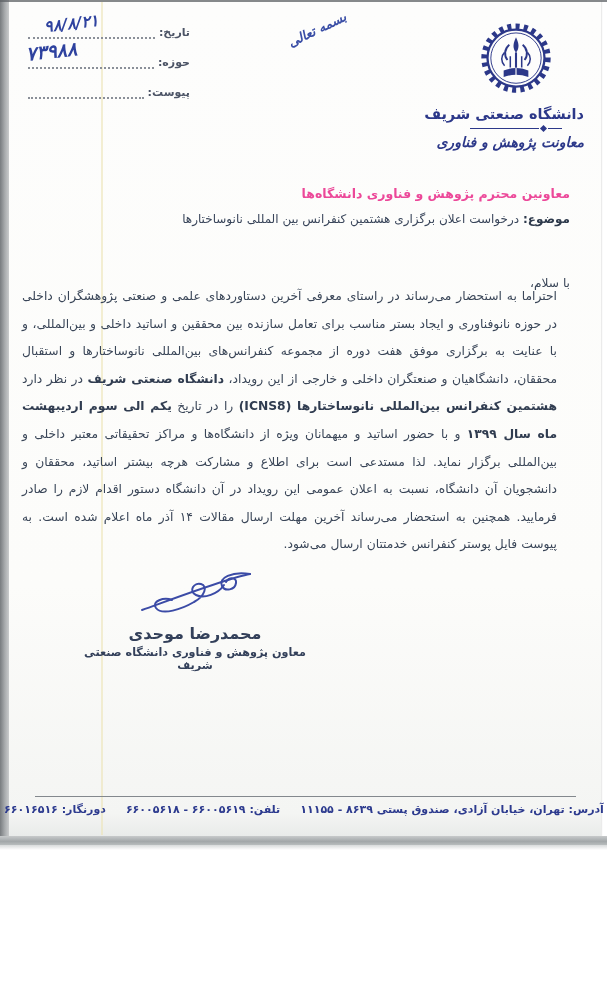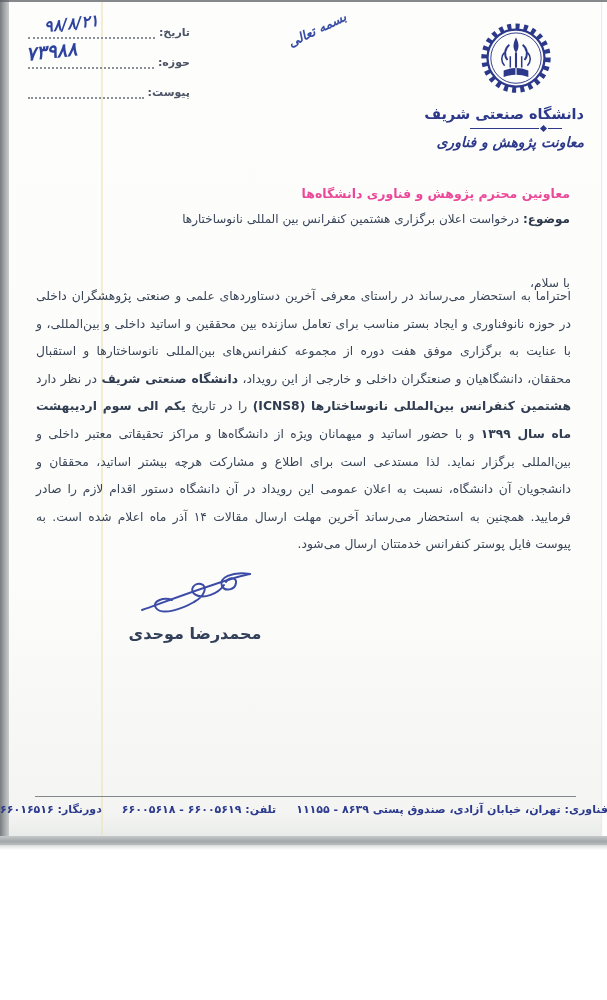--- a/index.html
+++ b/index.html
@@ -36,21 +36,21 @@
   .logo-wrap{display:inline-block;width:76px;height:80px;}
   .uni-name{font-size:14.5px;font-weight:bold;margin-top:2px;white-space:nowrap;direction:rtl;}
   .logo-div{display:flex;align-items:center;justify-content:center;margin:4px 22px 3px 22px;}
   .logo-div .bar{height:1.6px;background:#2c3889;flex:1;}
   .logo-div .diamond{width:5px;height:5px;background:#2c3889;transform:rotate(45deg);margin:0 2px;}
   .dept-name{font-size:14px;font-weight:bold;white-space:nowrap;direction:rtl;font-style:italic;}
   .recipient{position:absolute;right:37px;top:186px;font-size:12.5px;font-weight:bold;color:#ec4899;direction:rtl;}
   .subject{position:absolute;right:37px;top:212px;font-size:12px;color:#39455a;direction:rtl;}
   .subject .lbl{font-weight:bold;color:#2e3a4c;}
   .salutation{position:absolute;right:37px;top:258px;font-size:12.2px;color:#3a4658;direction:rtl;margin-top:18px;}
-  .para{position:absolute;left:36px;width:535px;direction:rtl;text-align:justify;
+  .para{position:absolute;left:22px;width:535px;direction:rtl;text-align:justify;
         font-size:12.3px;line-height:27.6px;color:#3a4658;}
   .para .b{font-weight:bold;color:#303c50;}
   .para1{top:283px;}
   .para2{top:498px;line-height:26.5px;}
   .closing{position:absolute;right:37px;top:556px;font-size:12.2px;color:#3a4658;direction:rtl;}
 
   
   .sig-scribble{position:absolute;left:136px;top:566px;width:122px;height:58px;}
   .sig-name{position:absolute;left:108px;top:624px;width:174px;text-align:center;
         font-size:16px;font-weight:bold;color:#33405a;direction:rtl;}
@@ -134,23 +134,24 @@
 
 
   <svg class="sig-scribble" viewBox="0 0 122 58" aria-hidden="true">
     <g stroke="#3b4ba6" stroke-width="2" fill="none" stroke-linecap="round">
       <path d="M6 44 C34 34 92 12 114 8"></path>
       <path d="M114 8 C96 5 82 12 86 20 C89 26 99 24 100 17 C101 11 93 11 90 16"></path>
       <path d="M88 19 C82 28 68 33 60 29 C52 25 58 16 65 18 C72 20 69 30 58 36 C46 43 26 50 20 42 C15 35 28 31 36 34"></path>
     </g>
   </svg>
   <div class="sig-name">محمدرضا موحدی</div>
+  <div class="sig-title">معاون پژوهش و فناوری دانشگاه صنعتی شریف</div>
 
   <div class="footer-line"></div>
   <div class="footer">
-    <span class="grp"><span class="lbl">فناوری:</span> <span>تهران، خیابان آزادی، صندوق پستی ۸۶۳۹ - ۱۱۱۵۵</span></span>
+    <span class="grp"><span class="lbl">آدرس:</span> <span>تهران، خیابان آزادی، صندوق پستی ۸۶۳۹ - ۱۱۱۵۵</span></span>
     <span class="grp"><span class="lbl">تلفن:</span> <span>۶۶۰۰۵۶۱۹ - ۶۶۰۰۵۶۱۸</span></span>
     <span class="grp"><span class="lbl">دورنگار:</span> <span>۶۶۰۱۶۵۱۶</span></span>
   </div>
 
   <div class="bottom-band"></div>
   <div class="bottom-fade"></div>
 </div>
 
 </body></html>

